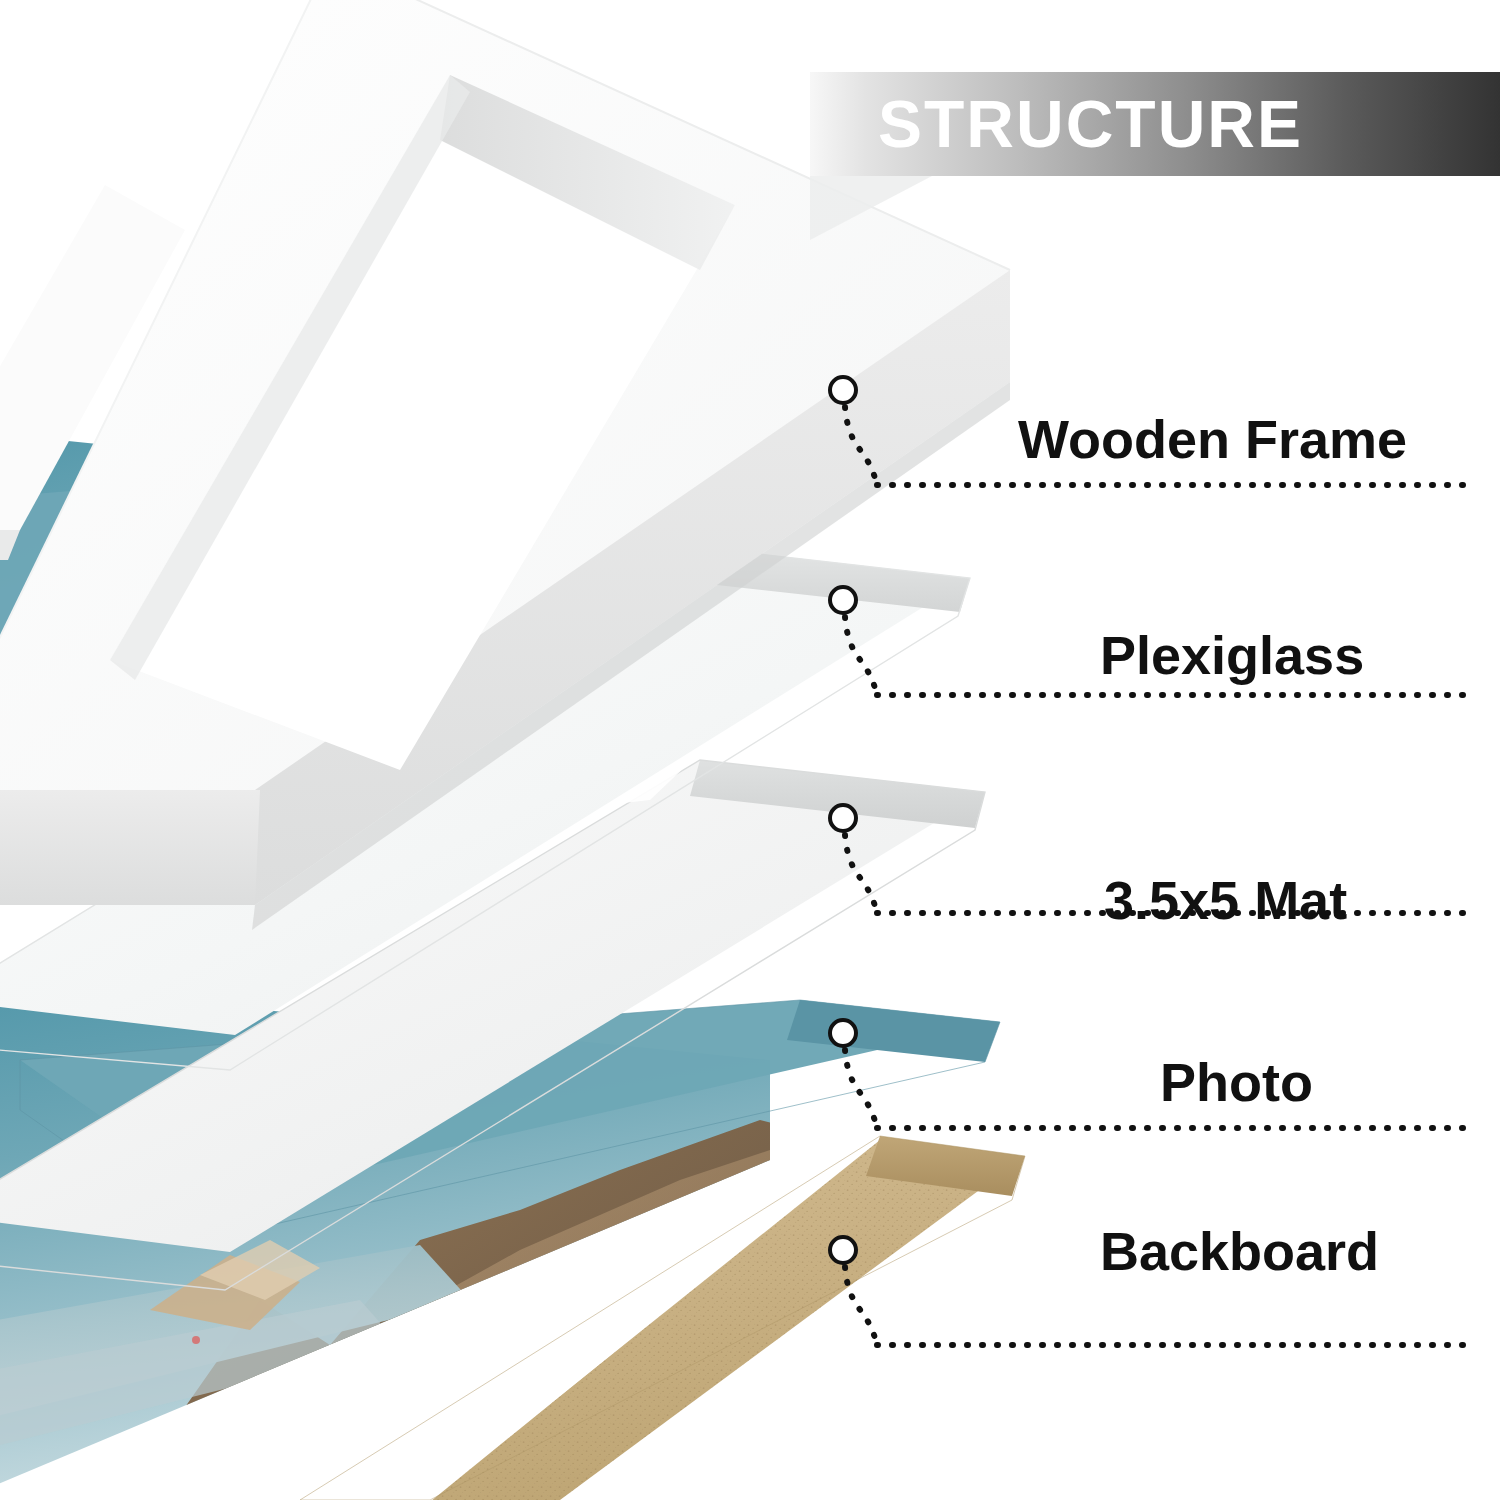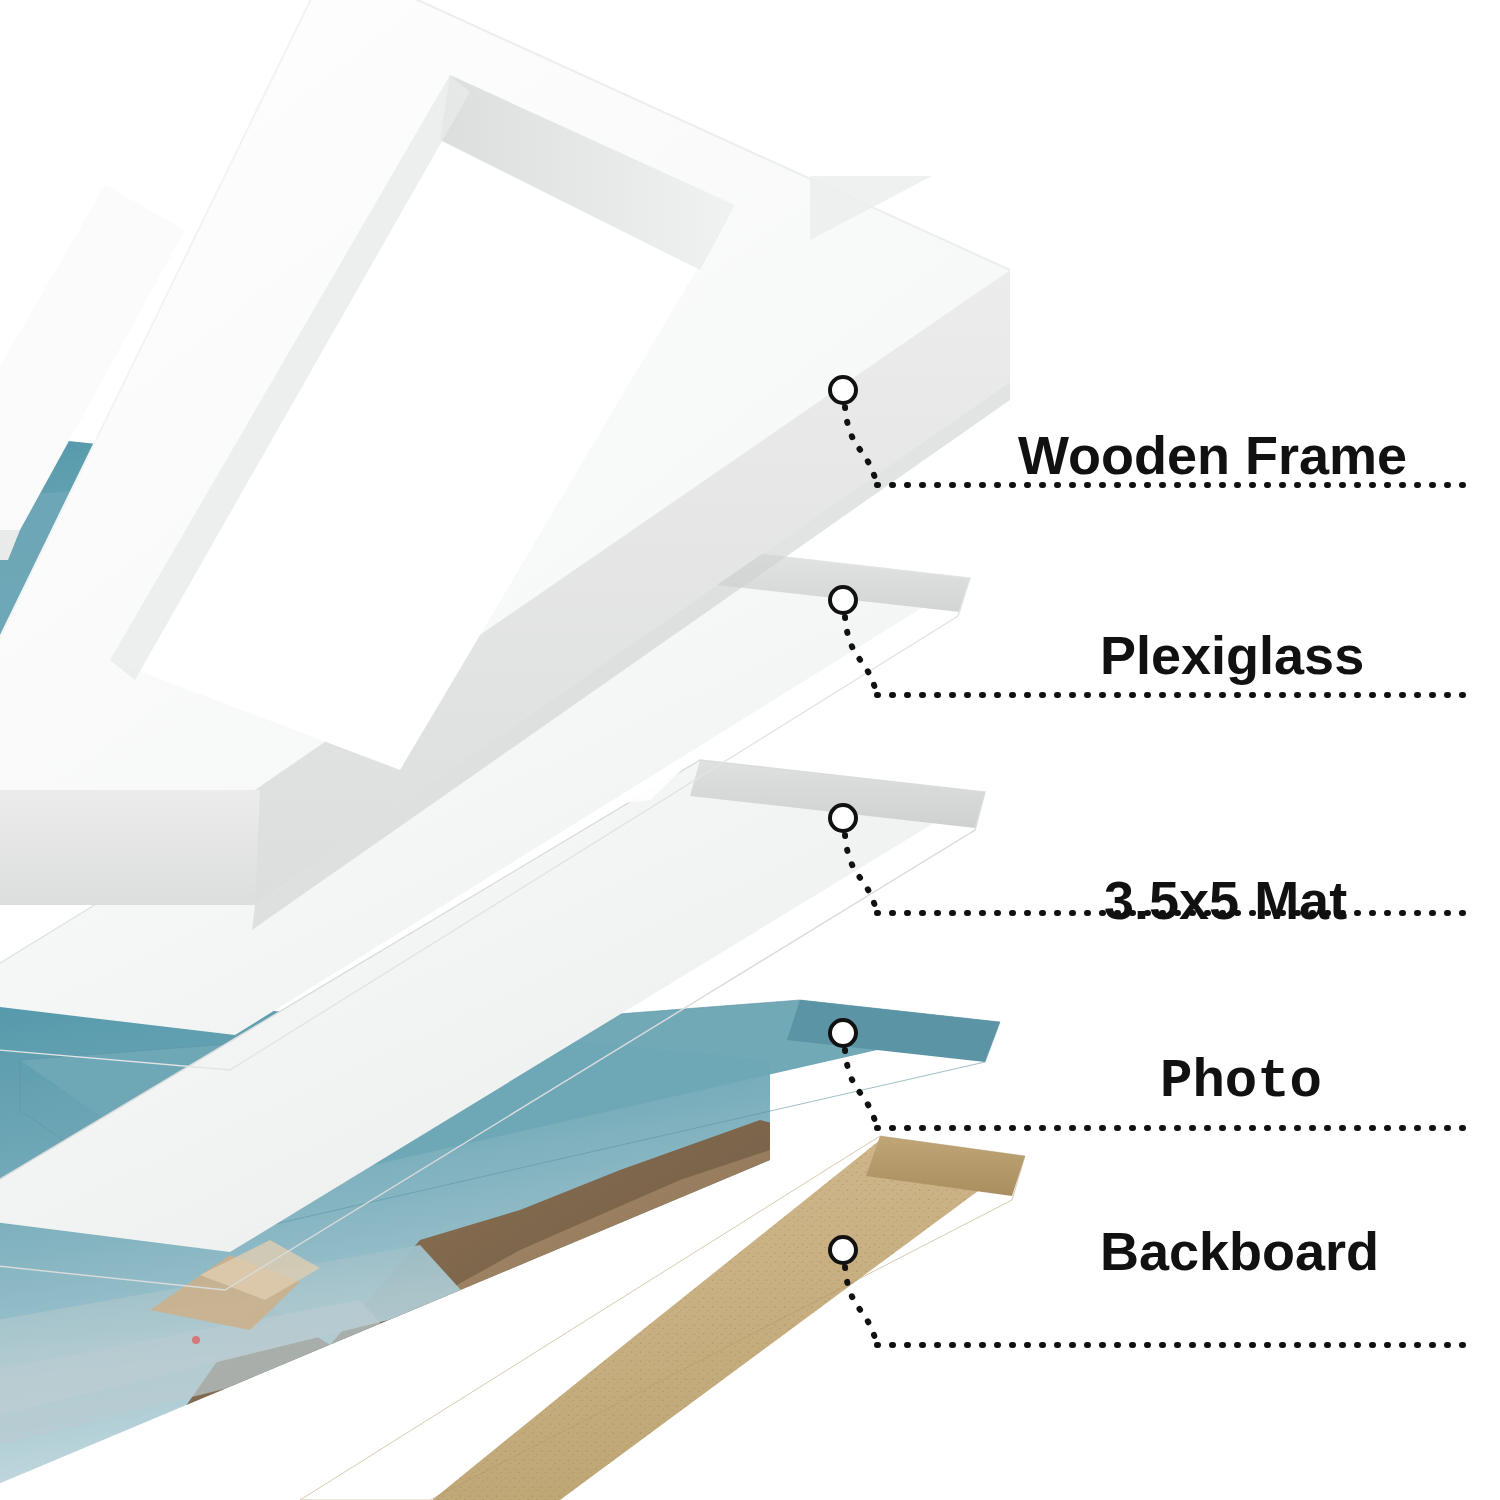--- a/index.html
+++ b/index.html
@@ -199,29 +199,33 @@
         <polygon points="-60,530 20,530 8,560 -60,560" fill="#e9eaea"></polygon>
 
         <polyline points="330,-40 1010,270" fill="none" stroke="#eceded" stroke-width="2"></polyline>
         <polyline points="-60,760 330,-40" fill="none" stroke="#f2f3f3" stroke-width="2"></polyline>
       </g>
 
       <polygon points="810,176 932,176 810,240" fill="#eceded" opacity="0.85"></polygon>
     </svg>
   </div>
 
+  <div class="banner">
+    <div class="banner-bg"></div>
+    <div class="banner-text">STRUCTURE</div>
+  </div>
 
   <div id="callouts">
       <div class="callout">
         <svg class="leader" width="1500" height="1500">
           <path d="M 845 407 C 849 452, 867 445, 877 485" fill="none" stroke="#111111" stroke-width="6" stroke-linecap="round" stroke-dasharray="1 14"></path>
           <path d="M 877 485 L 1472 485" fill="none" stroke="#111111" stroke-width="6" stroke-linecap="round" stroke-dasharray="1 14"></path>
         </svg>
         <div class="dot-circle" style="left: 828px; top: 375px;"></div>
-        <div class="lbl" style="left: 1018px; top: 428px;">Wooden Frame</div>
+        <div class="lbl" style="left: 1018px; top: 412px;">Wooden Frame</div>
       </div>
       <div class="callout">
         <svg class="leader" width="1500" height="1500">
           <path d="M 845 617 C 849 662, 867 655, 877 695" fill="none" stroke="#111111" stroke-width="6" stroke-linecap="round" stroke-dasharray="1 14"></path>
           <path d="M 877 695 L 1472 695" fill="none" stroke="#111111" stroke-width="6" stroke-linecap="round" stroke-dasharray="1 14"></path>
         </svg>
         <div class="dot-circle" style="left: 828px; top: 585px;"></div>
         <div class="lbl" style="left: 1100px; top: 628px;">Plexiglass</div>
       </div>
       <div class="callout">
@@ -231,21 +235,21 @@
         </svg>
         <div class="dot-circle" style="left: 828px; top: 803px;"></div>
         <div class="lbl" style="left: 1104px; top: 873px;">3.5x5 Mat</div>
       </div>
       <div class="callout">
         <svg class="leader" width="1500" height="1500">
           <path d="M 845 1050 C 849 1095, 867 1088, 877 1128" fill="none" stroke="#111111" stroke-width="6" stroke-linecap="round" stroke-dasharray="1 14"></path>
           <path d="M 877 1128 L 1472 1128" fill="none" stroke="#111111" stroke-width="6" stroke-linecap="round" stroke-dasharray="1 14"></path>
         </svg>
         <div class="dot-circle" style="left: 828px; top: 1018px;"></div>
-        <div class="lbl" style="left: 1160px; top: 1055px; font-family: Liberation Mono, monospace;">Photo</div>
+        <div class="lbl" style="left: 1160px; top: 1055px;">Photo</div>
       </div>
       <div class="callout">
         <svg class="leader" width="1500" height="1500">
           <path d="M 845 1267 C 849 1312, 867 1305, 877 1345" fill="none" stroke="#111111" stroke-width="6" stroke-linecap="round" stroke-dasharray="1 14"></path>
           <path d="M 877 1345 L 1472 1345" fill="none" stroke="#111111" stroke-width="6" stroke-linecap="round" stroke-dasharray="1 14"></path>
         </svg>
         <div class="dot-circle" style="left: 828px; top: 1235px;"></div>
         <div class="lbl" style="left: 1100px; top: 1199px; margin-top: 25px;">Backboard</div>
       </div>
     </div>

